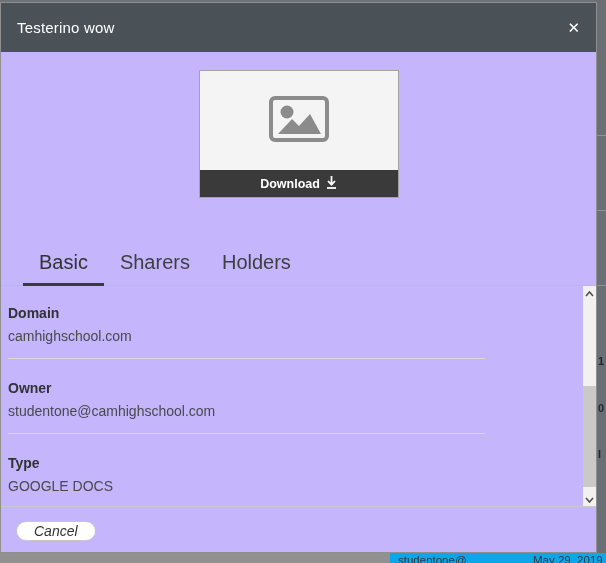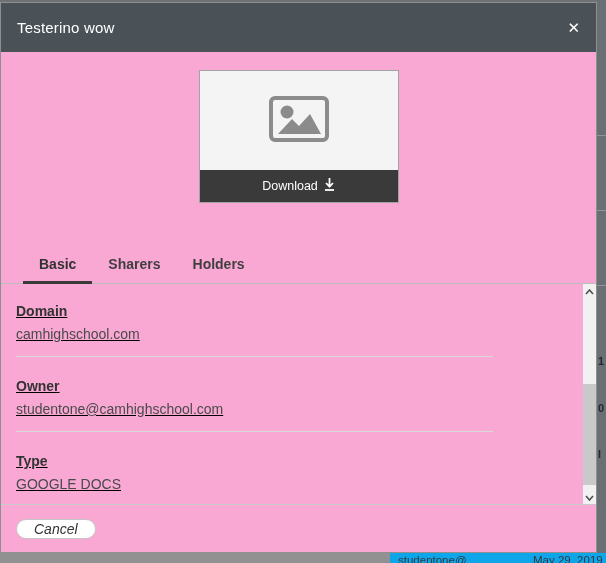--- a/index.html
+++ b/index.html
@@ -13,42 +13,42 @@
   .bg-right-strip .bg-line { position:absolute; left:0; width:9px; height:1px; background:#8f9498; }
   .bg-right-strip .bg-frag { position:absolute; left:1px; font-size:11px; font-weight:bold; color:#1f2933; }
 
   .bg-bottom-strip { position:absolute; left:0; top:553px; width:606px; height:10px; background:#919191; }
   .bg-bottom-table { position:absolute; left:390px; top:553px; width:216px; height:10px; background:#0ea5e9; overflow:hidden; }
   .bg-bottom-table span { position:absolute; top:1px; font-size:11.5px; color:#33393f; white-space:nowrap; }
   .bg-owner-frag { left:8px; }
   .bg-date-frag  { left:143px; }
 
   
-  .modal { position:absolute; left:0; top:2px; width:597px; height:551px; background:#f9a8d4;
+  .modal { position:absolute; left:0; top:2px; width:597px; height:551px; background:#c4b5fd;
            border:1px solid #8f8f8f; overflow:hidden; }
 
   .modal-header { height:49px; background:#4a5157; display:flex; align-items:center; padding:0 16px; }
   .modal-title { color:#ffffff; font-size:15px; letter-spacing:.2px; }
   .modal-close { margin-left:auto; color:#ffffff; font-size:15px; font-weight:bold; cursor:pointer; line-height:1; }
 
   
   .preview-wrap { width:200px; margin:18px auto 0; border:1px solid #a3a3a3; }
   .preview-img { height:99px; background:#f4f4f4; display:flex; align-items:center; justify-content:center; }
-  .download-bar { height:32px; background:#3a3a3a; color:#fff; display:flex; align-items:center;
-                  justify-content:center; gap:6px; font-size:12.5px; font-weight:normal; cursor:pointer; }
+  .download-bar { height:27px; background:#3a3a3a; color:#fff; display:flex; align-items:center;
+                  justify-content:center; gap:6px; font-size:12.5px; font-weight:bold; cursor:pointer; }
 
   
   .tabs { display:flex; margin-top:45px; padding-left:22px; border-bottom:1px solid #bdbdbd; }
-  .tab { padding:8px 16px 9px; font-size:14px; font-weight:700; color:#3f3f3f;
+  .tab { padding:8px 16px 9px; font-size:20px; font-weight:400; color:#3f3f3f;
          border-bottom:3px solid transparent; margin-bottom:-1px; cursor:pointer; white-space:nowrap; }
   .tab.active { color:#333; border-bottom-color:#3a3a3a; }
 
   
   .scroll-area { position:relative; height:221px; border-bottom:1px solid #c9c9c9; overflow:hidden; }
-  .fields { padding-left:15px;text-decoration:underline; }
+  .fields { padding-left:7px; }
   .field-row .field-label { font-size:14px; font-weight:bold; color:#333; line-height:17px; }
   .field-row .field-value { font-size:14px; color:#4a4a4a; line-height:17px; margin-top:6px; }
   .field-row:nth-child(1) { padding-top:19px; }
   .field-row:nth-child(n+2) { padding-top:21px; }
   .field-divider { width:477px; height:1px; background:#d9d9d9; margin-top:13px; }
 
   
   .scrollbar { position:absolute; top:0; right:0; width:13px; height:221px; background:#f1f1f1; }
   .sb-btn { position:absolute; left:0; width:13px; height:15px; display:flex; align-items:center; justify-content:center; cursor:pointer; }
   .sb-up { top:0; } .sb-down { bottom:0; }

